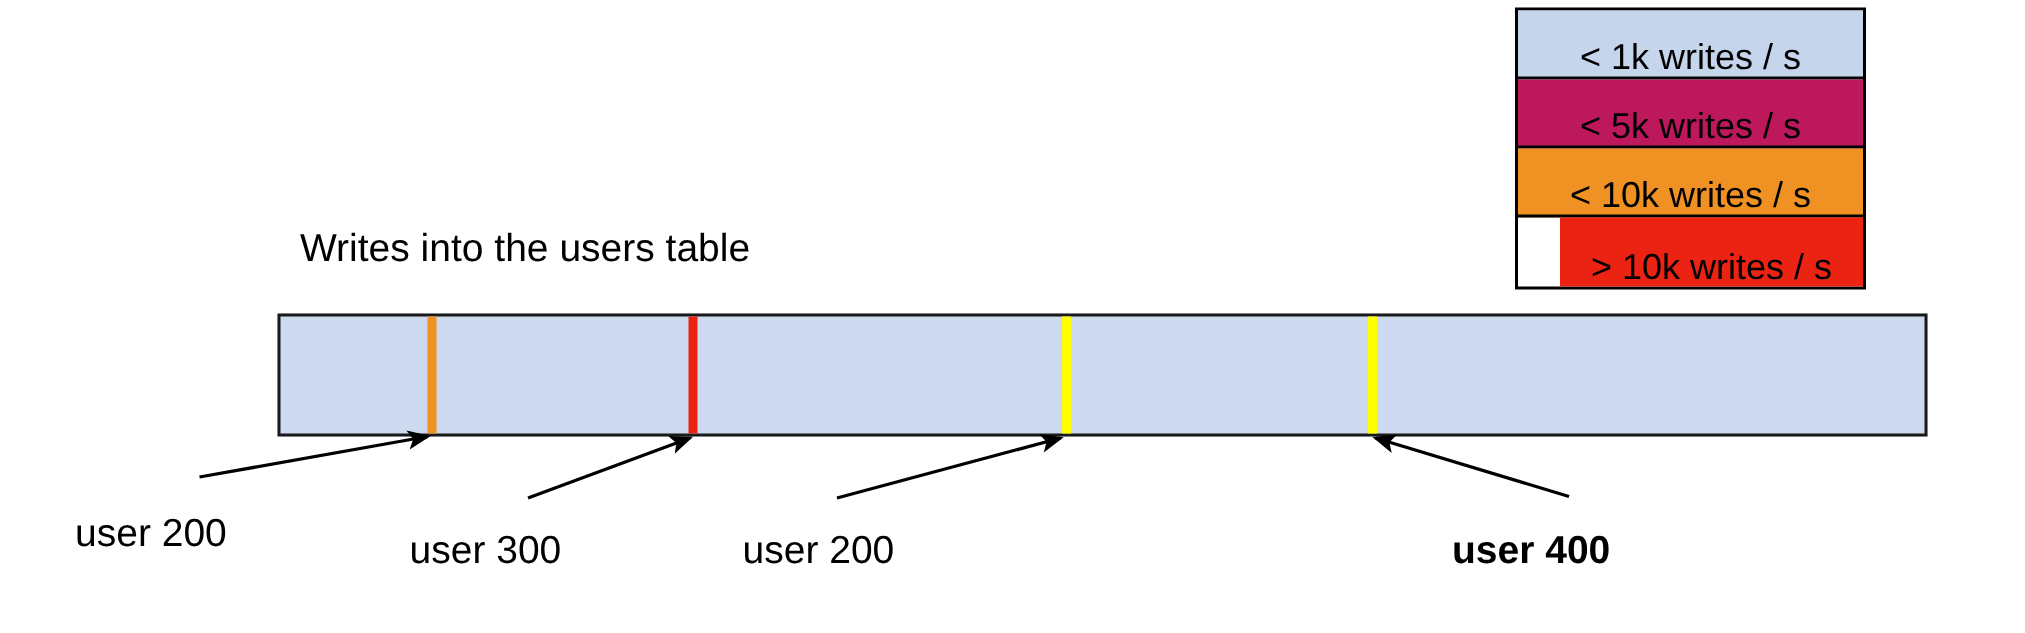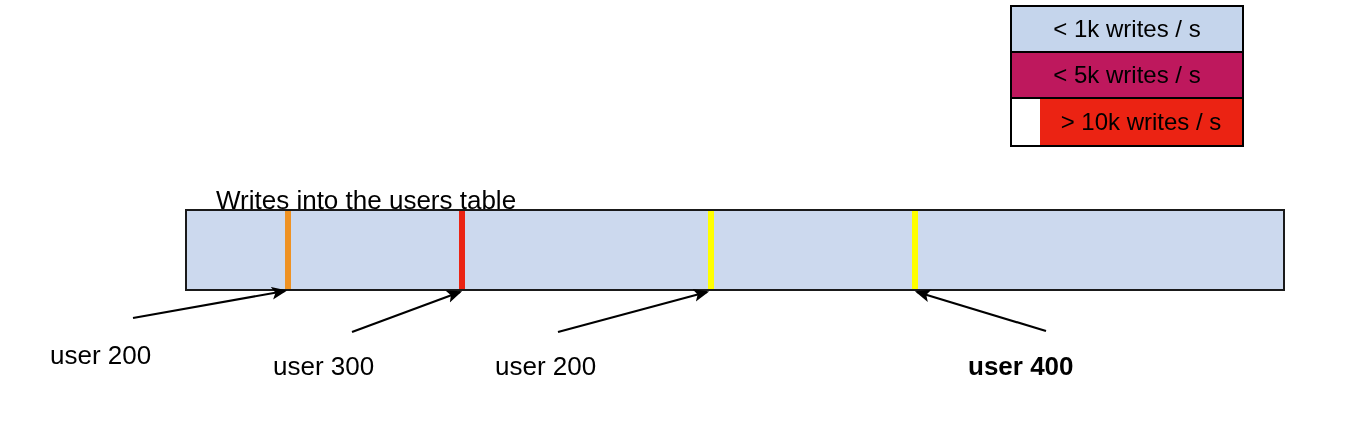--- a/index.html
+++ b/index.html
@@ -27,43 +27,42 @@
     top: 5px;
     width: 234px;
     border: 2px solid #000000;
     box-sizing: border-box;
   }
   .legend-row {
     height: 46px;
     box-sizing: border-box;
     border-bottom: 2px solid #000000;
     display: flex;
-    align-items: center;
+    align-items: flex-end;
     justify-content: center;
   }
   .legend-row:last-child {
     border-bottom: none;
     margin-left: 28px;
   }
   .legend-label {
     font-size: 24px;
     line-height: 1;
     color: #000000;
     white-space: nowrap;
   }
 
   
   #chart-title {
     position: absolute;
-    left: 216px;
+    left: 200px;
     top: 152px;
     font-size: 26px;
     line-height: 1;
     white-space: nowrap;
-    margin-top: 35px;
   }
 
   
   #bar {
     position: absolute;
     left: 185px;
     top: 209px;
     width: 1100px;
     height: 82px;
     background: #ccd9ee;
@@ -100,20 +99,23 @@
 
 <div id="canvas">
 
   <div id="legend">
       <div class="legend-row" style="background: rgb(197, 213, 236);">
         <span class="legend-label">&lt; 1k writes / s</span>
       </div>
       <div class="legend-row" style="background: #be185d;">
         <span class="legend-label">&lt; 5k writes / s</span>
       </div>
+      <div class="legend-row" style="background: rgb(239, 146, 35);">
+        <span class="legend-label">&lt; 10k writes / s</span>
+      </div>
       <div class="legend-row" style="background: rgb(235, 35, 19);">
         <span class="legend-label">&gt; 10k writes / s</span>
       </div>
     </div>
 
   <div id="chart-title">Writes into the users table</div>
 
   <div id="bar">
       <div class="marker" style="left: 98.2px; background: rgb(239, 146, 35);"></div>
       <div class="marker" style="left: 272px; background: rgb(235, 35, 19);"></div>

